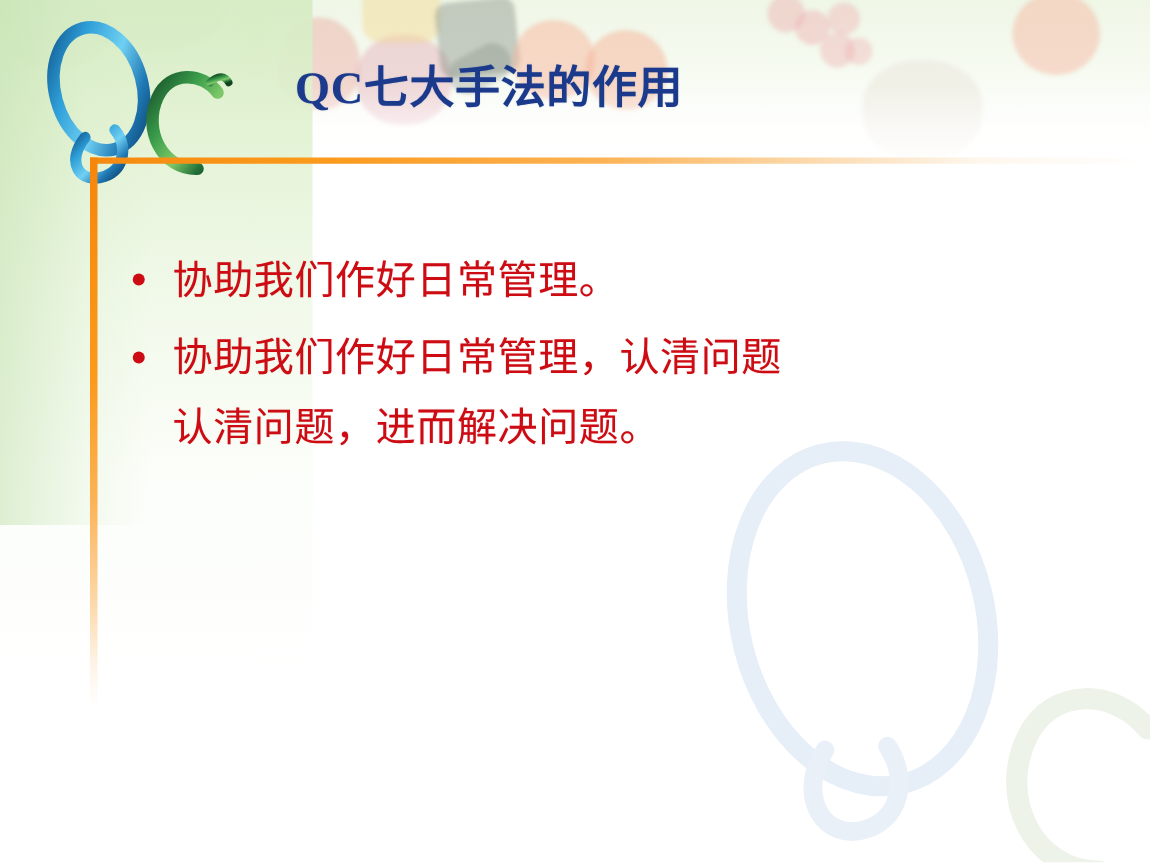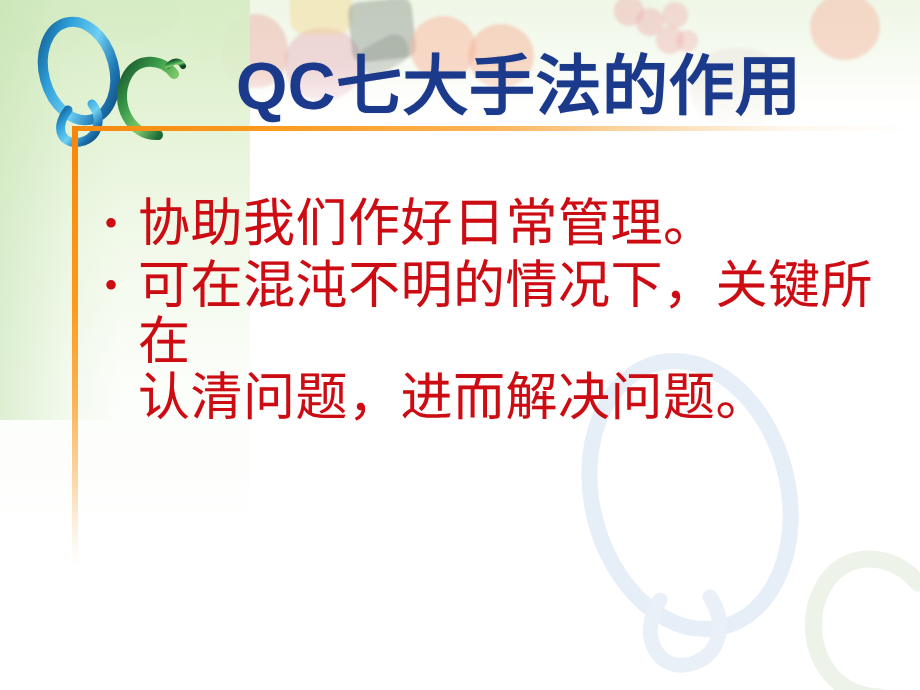--- a/index.html
+++ b/index.html
@@ -115,22 +115,22 @@
     left: 540px; top: 345px;
     width: 400px; height: 355px;
     pointer-events: none;
     opacity: 1;
   }
 
   
   .title {
     position: absolute;
     left: 236px; top: 52px;
-    font-family: Liberation Sans, sans-serif;
-    font-size: 66px;
+    font-family: Liberation Serif, serif;
+    font-size: 36px;
     font-weight: 700;
     letter-spacing: 0.5px;
     color: #1b3a8c;
     line-height: 1.05;
     white-space: nowrap;
     text-shadow: 0 0 1px rgba(27,58,140,0.35);
   }
 
   
   .body {
@@ -149,21 +149,21 @@
     font-size: 40px;
     line-height: 56px;
     color: #cc0b13;
     text-align: left;
     padding-left: 4px;
     font-family: "Liberation Serif", "DejaVu Serif", serif;
   }
   .bullet-text {
     flex: 1 1 auto;
     font-family: "Liberation Serif", "DejaVu Serif", serif;
-    font-size: 52px;
+    font-size: 32px;
     line-height: 56px;
     color: #cc0b13;
     letter-spacing: 0.5px;
     text-shadow: 0 0 1px rgba(204,11,19,0.2);
   }
 </style>
 </head>
 <body>
 
 <div class="slide">
@@ -247,20 +247,20 @@
   <div class="body">
 
     <div class="bullet-row">
       <span class="bullet-mark">•</span>
       <span class="bullet-text">协助我们作好日常管理。</span>
     </div>
 
     <div class="bullet-row">
       <span class="bullet-mark">•</span>
       <span class="bullet-text">
-        <span>可在混沌不明的情况下，关键所在</span><br>
+        <span>协助我们作好日常管理，认清问题</span><br>
         <span>认清问题，进而解决问题。</span>
       </span>
     </div>
 
   </div>
 
 </div>
 
 </body></html>

